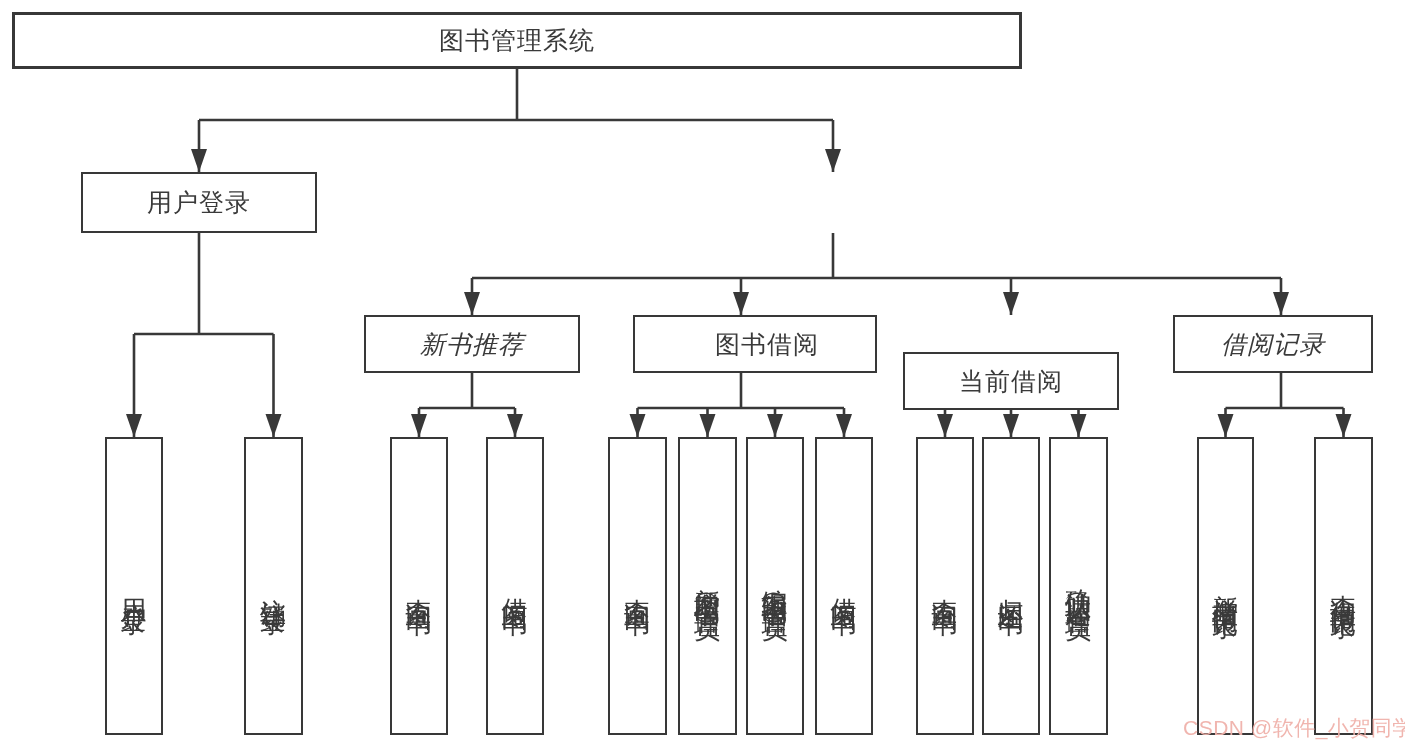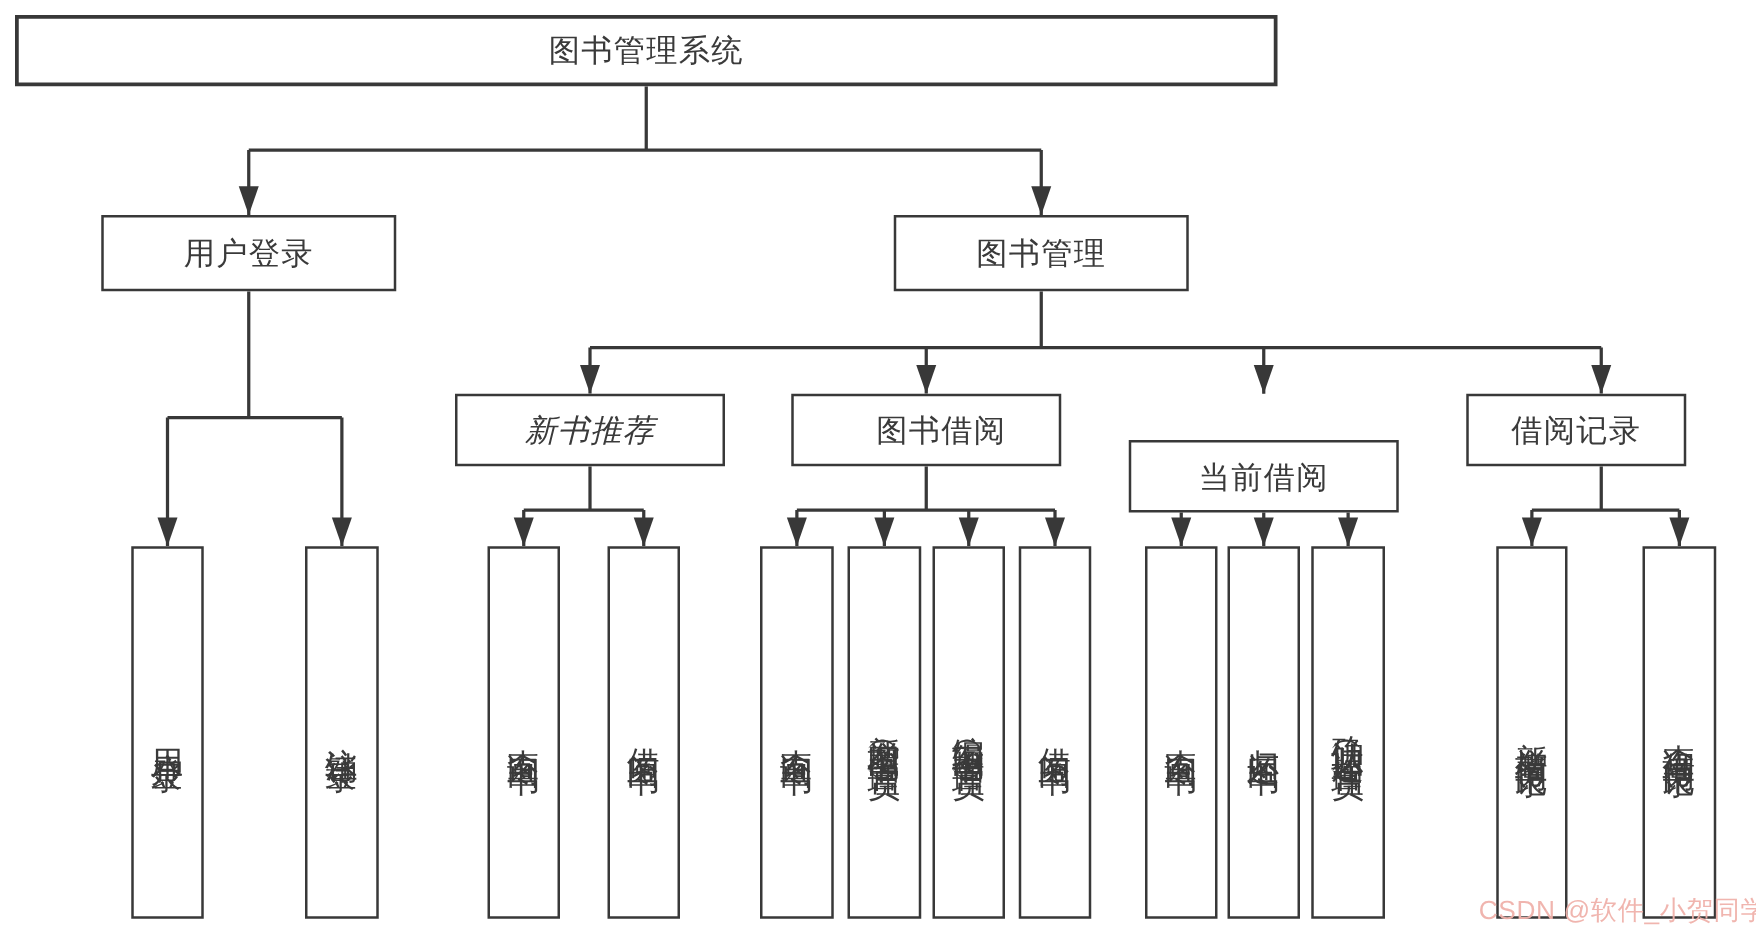--- a/index.html
+++ b/index.html
@@ -61,23 +61,23 @@
     color: var(--watermark);
     white-space: nowrap;
     z-index: 6;
     opacity: 0.95;
   }
   
   #n-root        { left: 12px;   top: 12px;  width: 1010px; height: 57px; }
   #n-user-login  { left: 81px;   top: 172px; width: 236px;  height: 61px; }
   #n-book-mgmt   { left: 715px;  top: 172px; width: 236px;  height: 61px; }
   #n-new-rec     { left: 364px;  top: 315px; width: 216px;  height: 58px; font-style: italic; }
-  #n-book-borrow { left: 633px;  top: 315px; width: 216px;  height: 58px; padding-left: 24px; }
+  #n-book-borrow { left: 633px;  top: 315px; width: 244px;  height: 58px; padding-left: 24px; }
   #n-current     { left: 903px;  top: 315px; width: 216px;  height: 58px; margin-top: 37px; }
-  #n-records     { left: 1173px; top: 315px; width: 176px;  height: 58px; }
+  #n-records     { left: 1173px; top: 315px; width: 200px;  height: 58px; font-style: italic; }
   .leaf { top: 437px; height: 298px; width: 58px; }
   #l-login       { left: 105px;  }
   #l-logout      { left: 244px;  width: 59px; }
   #l-nb-query    { left: 390px;  }
   #l-nb-borrow   { left: 486px;  }
   #l-bb-query    { left: 608px;  width: 59px; }
   #l-bb-add      { left: 678px;  width: 59px; }
   #l-bb-edit     { left: 746px;  }
   #l-bb-borrow   { left: 815px;  }
   #l-cb-query    { left: 916px;  }
@@ -156,23 +156,20 @@
     </g>
   </svg>
 
   <div class="box hbox title" id="n-root">
     <span>图书管理系统</span>
   </div>
 
   <div class="box hbox" id="n-user-login">
     <span>用户登录</span>
   </div>
-  <div class="box hbox" id="n-book-mgmt">
-    <span>图书管理</span>
-  </div>
 
   <div class="box hbox" id="n-new-rec">
     <span>新书推荐</span>
   </div>
   <div class="box hbox" id="n-book-borrow">
     <span>图书借阅</span>
   </div>
   <div class="box hbox" id="n-current">
     <span>当前借阅</span>
   </div>

